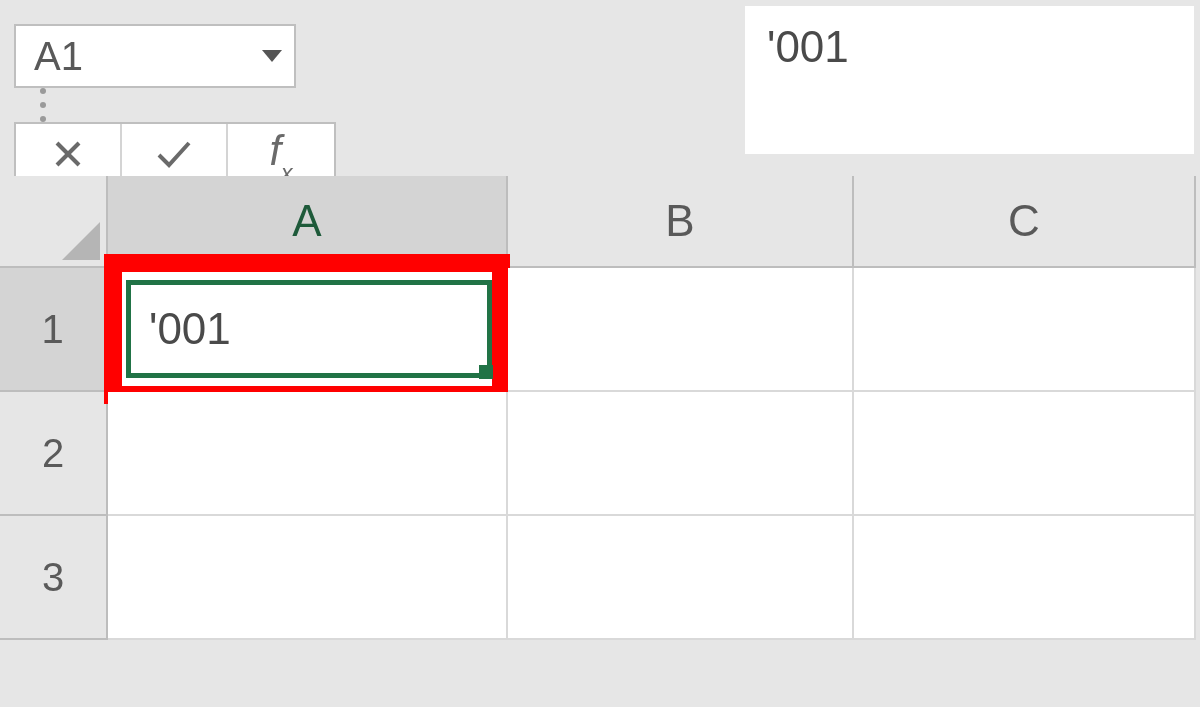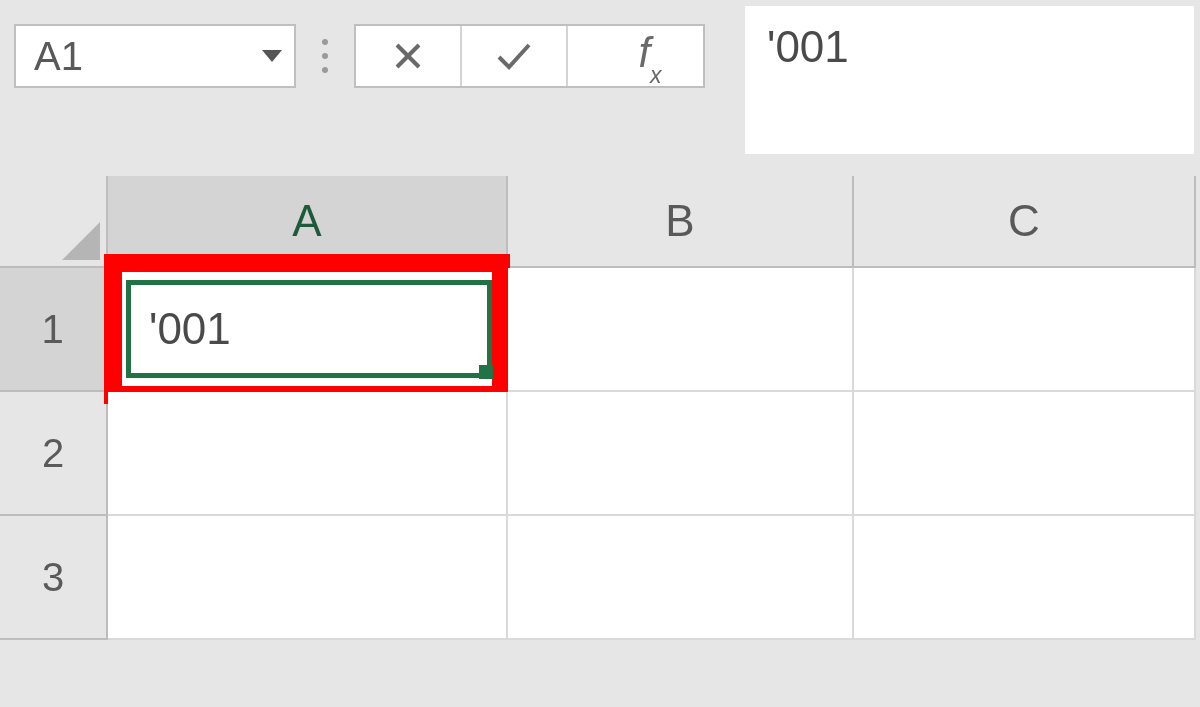--- a/index.html
+++ b/index.html
@@ -13,20 +13,21 @@
   }
 
   
   .formula-bar {
     position: absolute;
     left: 14px;
     top: 24px;
     display: flex;
     align-items: stretch;
     gap: 0;
+    flex-direction: column;
   }
 
   .name-box {
     width: 282px;
     height: 64px;
     background: #ffffff;
     border: 2px solid #bfbfbf;
     display: flex;
     align-items: center;
     justify-content: space-between;
@@ -65,21 +66,21 @@
   .fx-btn {
     width: 106px;
     display: flex;
     align-items: center;
     justify-content: center;
     font-size: 42px;
     color: #6a6a6a;
     border-right: 2px solid #d4d4d4;
     background: #fff;
   }
-  .fx-btn:last-child { border-right: none; margin-left: 29px; }
+  .fx-btn:last-child { border-right: none; }
   .fx-btn svg { stroke: #6a6a6a; }
   .fx-text { font-style: italic; }
   .fx-text sub { font-size: 0.55em; font-style: italic; position: relative; top: 6px; }
 
   .formula-input {
     position: absolute;
     left: 745px;
     top: 6px;
     right: 6px;
     height: 148px;

